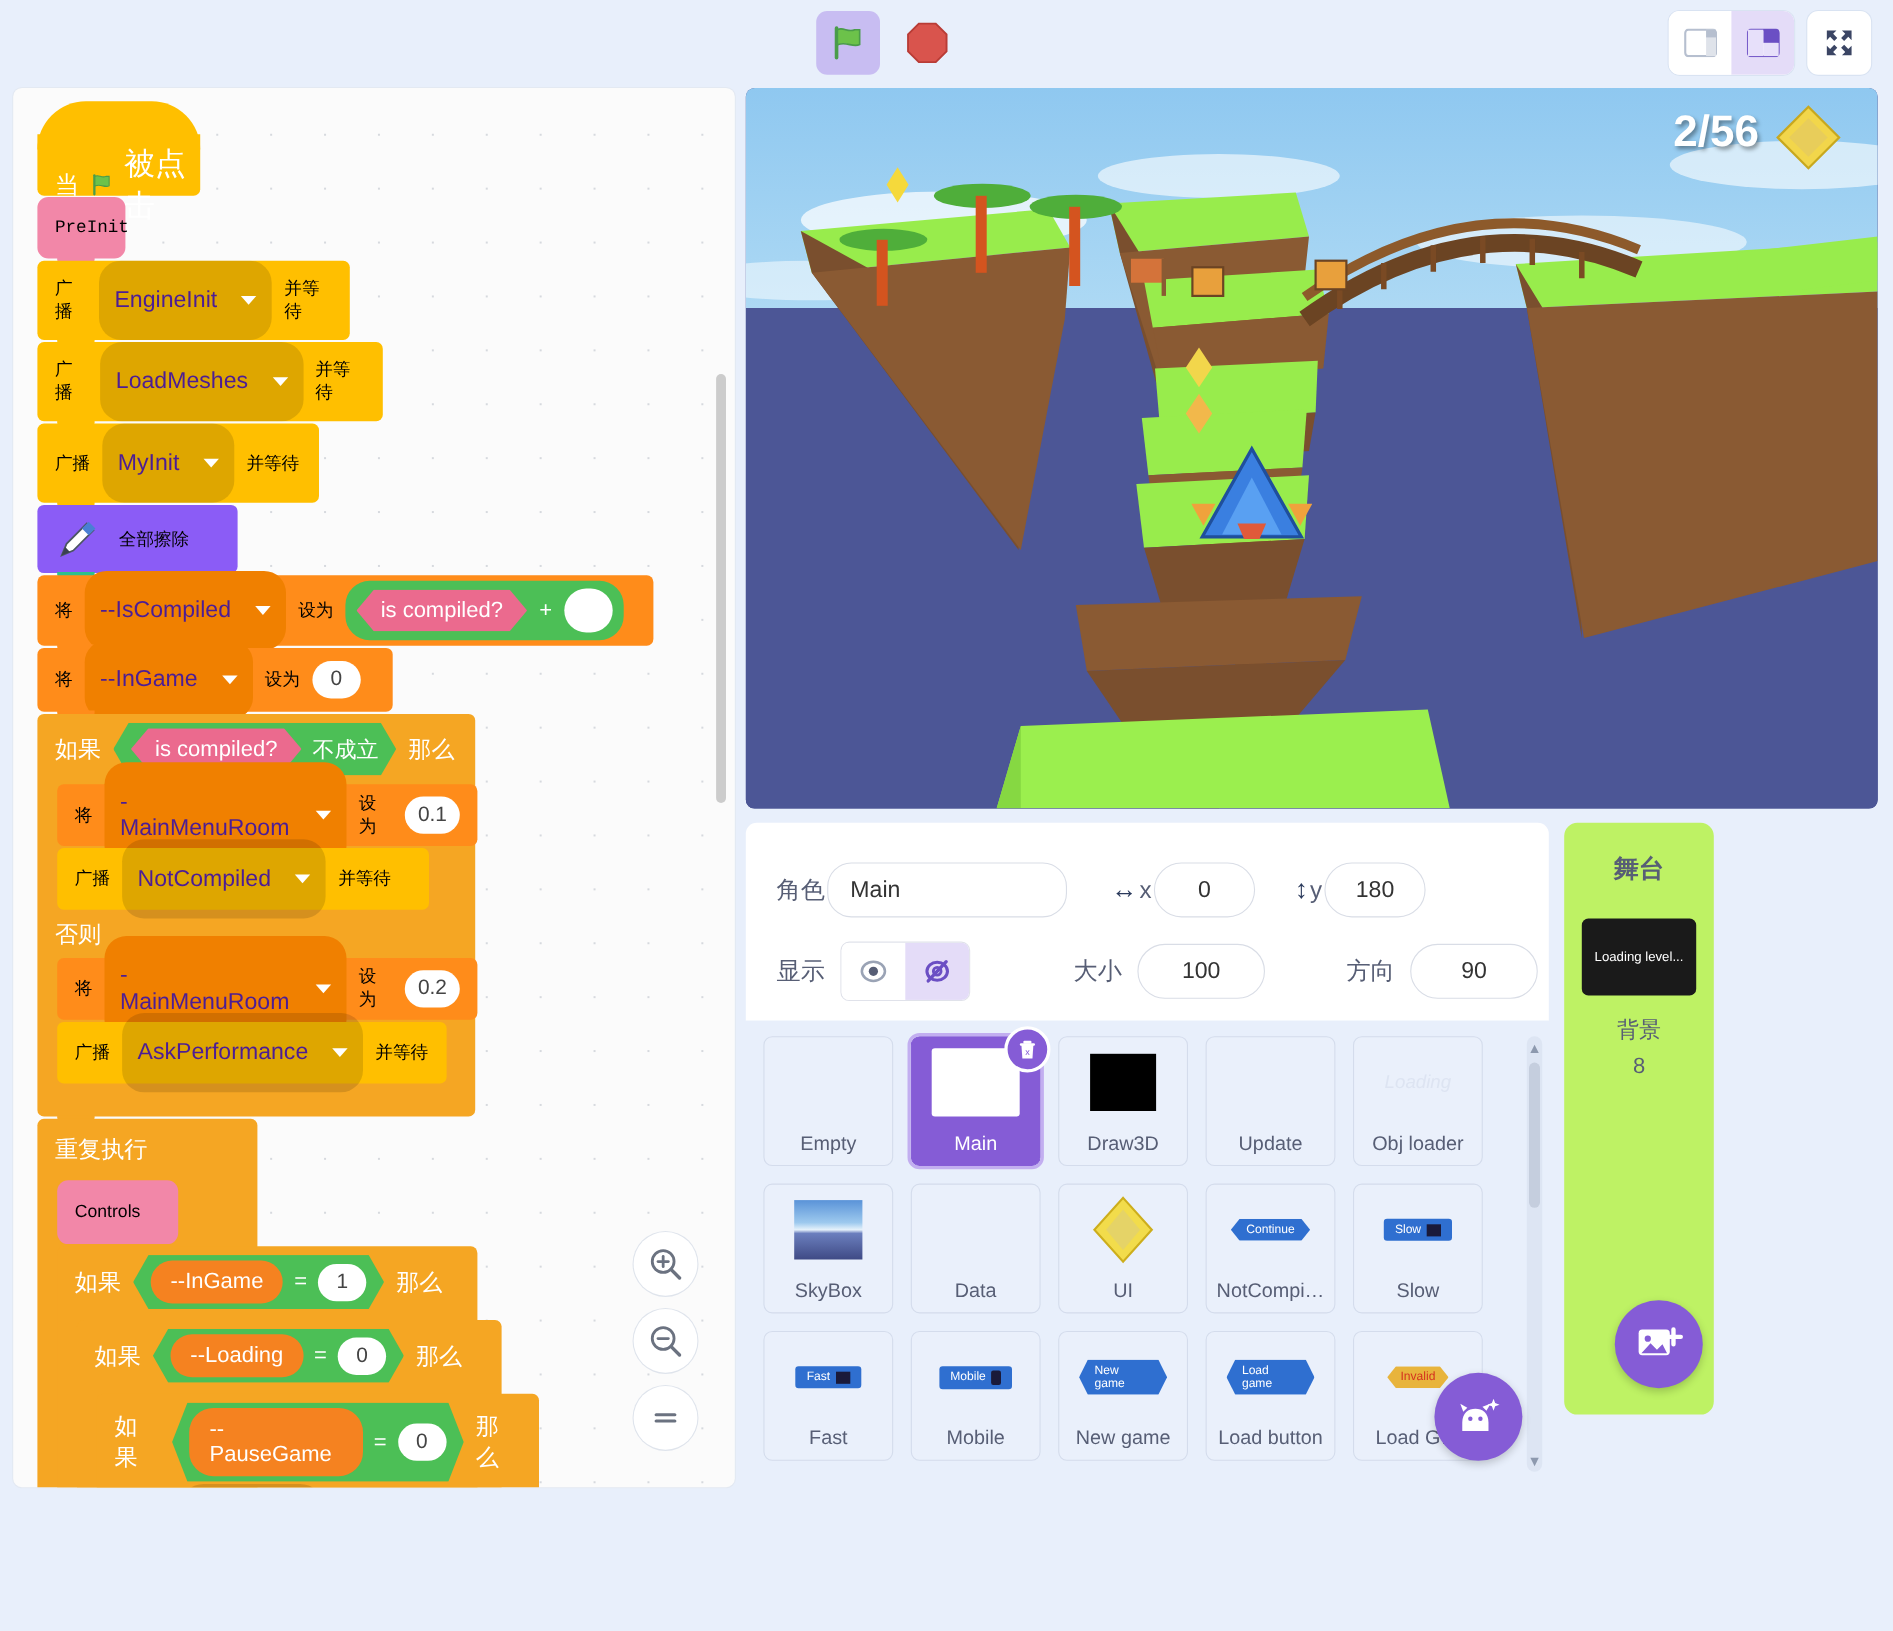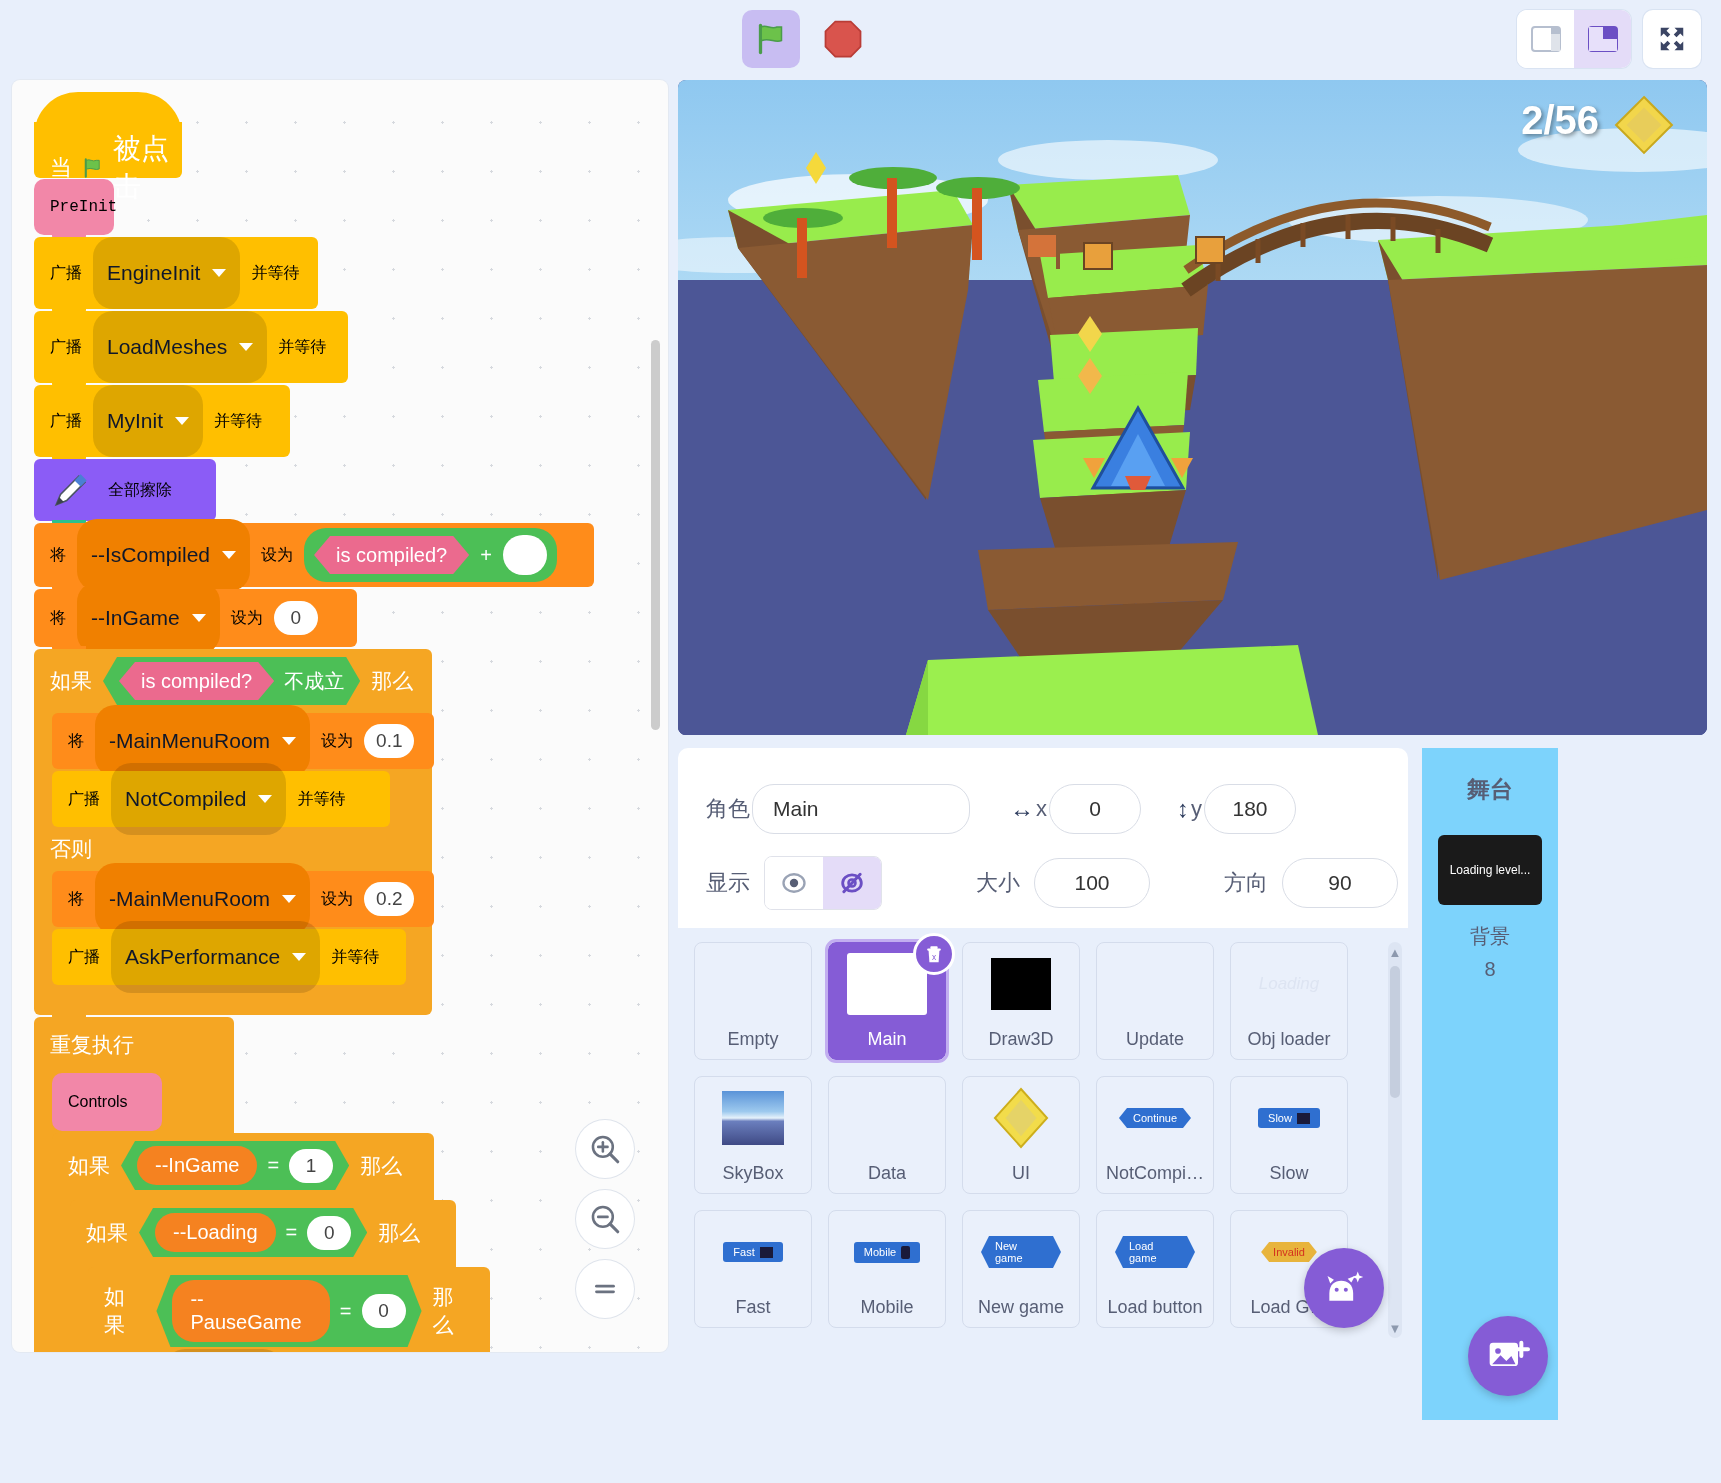--- a/index.html
+++ b/index.html
@@ -52,21 +52,21 @@
   .stack.pen  { background: #8b5cf6; }
   .stack.custom { background: #f287a8; border-radius: 10px; }
 
   .notch {
     position: absolute; left: 18px; bottom: -8px; width: 34px; height: 9px;
     background: inherit; border-radius: 0 0 7px 7px;
   }
 
   .dropdown {
     background: rgba(0,0,0,0.13); border-radius: 20px; padding: 24px 14px;
-    display: flex; align-items: center; gap: 12px; font-size: 21px; color: #0f172a;
+    display: flex; align-items: center; gap: 22px; font-size: 21px; color: #4c1d95;
   }
   .dropdown.vd { background: #f08000; }
   .caret { width: 0; height: 0; border-left: 7px solid transparent;
            border-right: 7px solid transparent; border-top: 8px solid #fff; }
 
   .oval-input {
     background: #fff; border-radius: 20px; min-width: 44px; height: 34px;
     display: flex; align-items: center; justify-content: center;
     color: #444; font-size: 19px; padding: 0 12px;
   }
@@ -147,22 +147,22 @@
   .list-scroll { position:absolute; right: 6px; top: 14px; width: 14px; height: 396px; }
   .ls-track { position:absolute; inset:0; background:#dde5f3; border-radius:7px; }
   .ls-thumb { position:absolute; left:2px; top: 24px; width:10px; height: 132px; background:#c5cede; border-radius:5px; }
   .ls-arrow { position:absolute; left:0; width:14px; height:20px; display:flex; align-items:center; justify-content:center; color:#8d99ae; font-size:13px; }
 
   .add-sprite-btn { position:absolute; right: 24px; bottom: 24px; width: 80px; height:80px;
                     border-radius:50%; background:#855cd6; display:flex; align-items:center;
                     justify-content:center; cursor:pointer; box-shadow:0 3px 8px rgba(0,0,0,.2); }
 
   
-  .stage-panel { position:absolute; left: 1422px; top: 748px; width: 136px; height: 672px;
-                 background:#7dd3fc; border-radius: 0; }
+  .stage-panel { position:absolute; left: 1422px; top: 748px; width: 136px; height: 538px;
+                 background:#bef264; border-radius: 12px; }
   .stage-title { text-align:center; padding-top: 26px; font-size:23px; color:#575e75; font-weight:bold; }
   .stage-thumb { margin: 30px auto 0; width: 104px; height: 70px; background:#1a1a1a;
                  border-radius: 6px; display:flex; align-items:center; justify-content:center;
                  color:#fff; font-size: 12px; text-align:center; line-height:1.25; cursor:pointer; }
   .stage-sub { text-align:center; margin-top: 18px; font-size: 20px; color:#575e75; }
   .stage-count { text-align:center; margin-top: 8px; font-size: 20px; color:#575e75; }
   .add-bg-btn { position:absolute; right: 10px; bottom: 24px; width: 80px; height: 80px;
                 border-radius:50%; background:#855cd6; display:flex; align-items:center;
                 justify-content:center; cursor:pointer; box-shadow:0 3px 8px rgba(0,0,0,.2); }
 </style>

